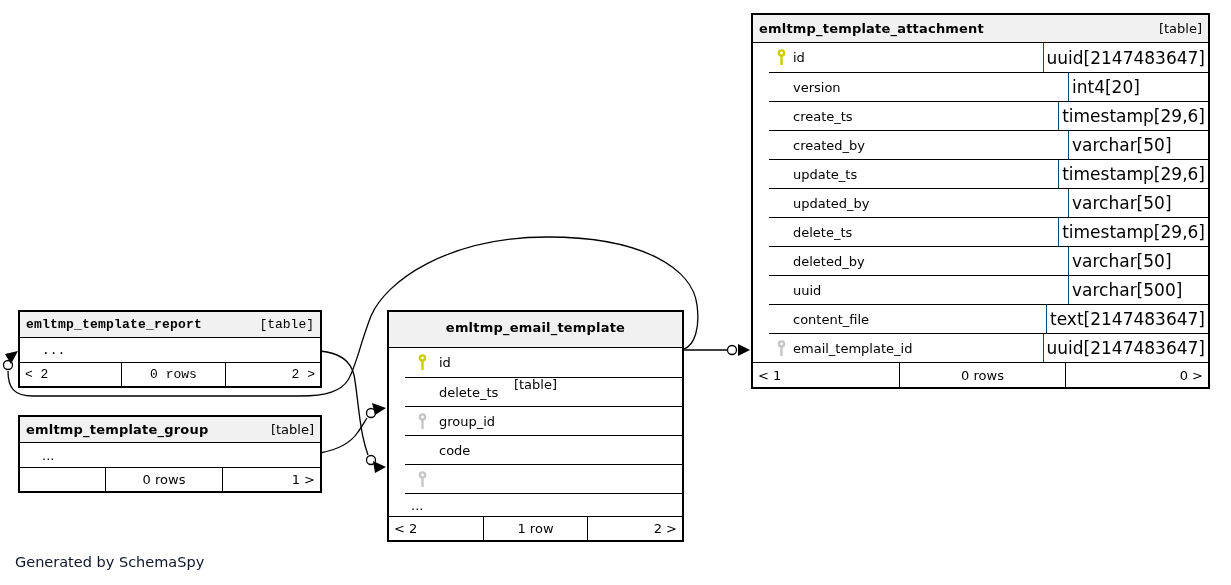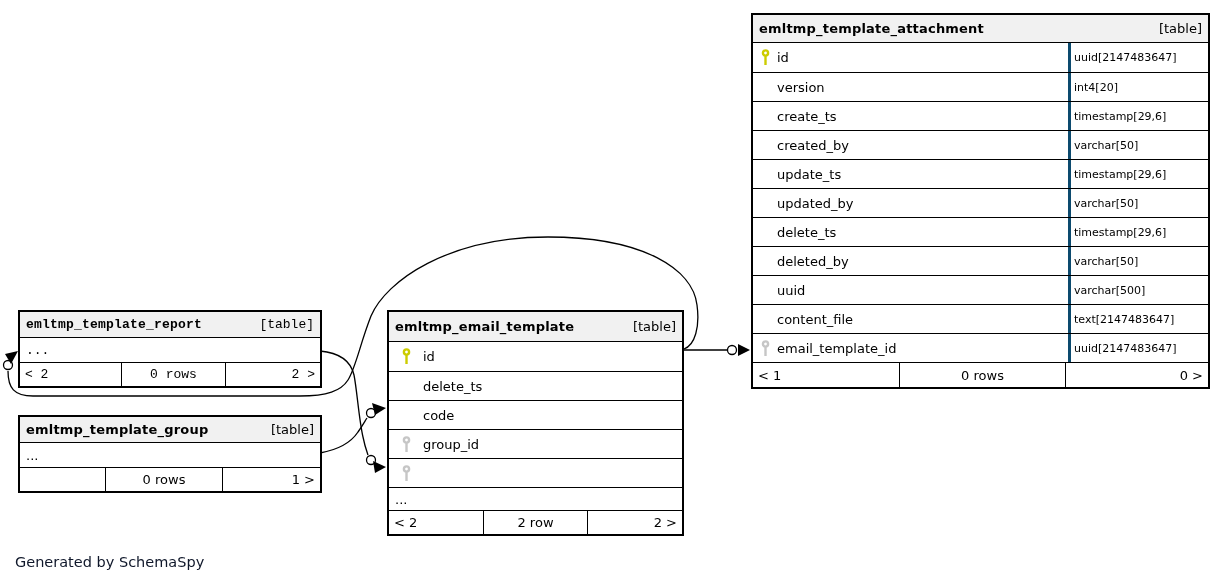--- a/index.html
+++ b/index.html
@@ -16,31 +16,32 @@
   .hdr{
     display:flex;justify-content:space-between;align-items:center;
     background:var(--hdrbg,#f1f1f1);border-bottom:1px solid #000;
     font-size:13px;padding:8px 6px;box-sizing:border-box;gap:42px;
   }
   .hdr .title{font-weight:bold;letter-spacing:.2px;}
   .hdr .tag{font-weight:normal;}
   .row{
     display:flex;align-items:center;font-size:13px;box-sizing:border-box;
     background:#fff;
+    margin-left:16px;
   }
   .row + .row{border-top:1px solid #000;}
   .keycell{display:flex;justify-content:center;align-items:center;flex:0 0 auto;}
   .tbl-attachment .keycell{width:24px;}
   .tbl-email .keycell{width:34px;}
   .pk{color:var(--pk,#cccc00);}
   .fk{color:var(--fk,#c6c6c6);}
   .name{flex:1;white-space:nowrap;overflow:hidden;}
   .type{
     flex:0 0 140px;align-self:stretch;display:flex;align-items:center;
-    border-left:3px solid #0c4a6e;padding:12px 3px;font-size:11px;
+    border-left:1px solid #0c4a6e;padding:12px 3px;font-size:17px;
     box-sizing:border-box;white-space:nowrap;
   }
   .ellipsis-row{padding-left:6px;}
   .ftr{
     display:flex;align-items:stretch;border-top:1px solid #000;
     font-size:13px;box-sizing:border-box;
   }
   .ftr div{display:flex;align-items:center;box-sizing:border-box;}
   .fl{padding-left:5px;}
   .fm{justify-content:center;border-left:1px solid #000;border-right:1px solid #000;}
@@ -50,21 +51,21 @@
   .tbl-report .fl{width:101px;}    .tbl-report .fm{width:105px;}
   .tbl-group .fl{width:85px;}      .tbl-group .fm{width:118px;}
 
   
   .tbl-attachment{left:751px;top:13px;width:459px;}
   .tbl-attachment .hdr{height:28px;}
   .tbl-attachment .row{height:29px;}
   .tbl-attachment .ftr{height:25px;}
 
   .tbl-email{left:387px;top:310px;width:297px;}
-  .tbl-email .hdr{height:30px;}
+  .tbl-email .hdr{height:36px;flex-direction:column;}
   .tbl-email .row{height:29px;}
   .tbl-email .row.ellipsis-row{height:23px;}
   .tbl-email .ftr{height:24px;}
 
   .tbl-report{left:18px;top:310px;width:304px;font-family:Liberation Mono, monospace;}
   .tbl-group{left:18px;top:415px;width:304px;}
   .tbl-report .hdr,.tbl-group .hdr{height:26px;}
   .tbl-report .row,.tbl-group .row{height:24px;}
   .tbl-report .ftr,.tbl-group .ftr{height:24px;}
 
@@ -195,46 +196,46 @@
             <line x1="5.5" y1="6.8" x2="5.5" y2="16" stroke="currentColor" stroke-width="2.4"></line>
           </svg>
         </span>
       <span class="name">id</span>
     </div>
     <div class="row">
       <span class="keycell"></span>
       <span class="name">delete_ts</span>
     </div>
     <div class="row">
+      <span class="keycell fk">
+          <svg class="keyicon" width="11" height="17" viewBox="0 0 11 17">
+            <circle cx="5.5" cy="4" r="2.6" fill="none" stroke="currentColor" stroke-width="2.4"></circle>
+            <line x1="5.5" y1="6.8" x2="5.5" y2="16" stroke="currentColor" stroke-width="2.4"></line>
+          </svg>
+        </span>
+      <span class="name">group_id</span>
+    </div>
+    <div class="row">
       <span class="keycell"></span>
       <span class="name">code</span>
-    </div>
-    <div class="row">
-      <span class="keycell fk">
-          <svg class="keyicon" width="11" height="17" viewBox="0 0 11 17">
-            <circle cx="5.5" cy="4" r="2.6" fill="none" stroke="currentColor" stroke-width="2.4"></circle>
-            <line x1="5.5" y1="6.8" x2="5.5" y2="16" stroke="currentColor" stroke-width="2.4"></line>
-          </svg>
-        </span>
-      <span class="name">group_id</span>
     </div>
     <div class="row">
       <span class="keycell fk">
           <svg class="keyicon" width="11" height="17" viewBox="0 0 11 17">
             <circle cx="5.5" cy="4" r="2.6" fill="none" stroke="currentColor" stroke-width="2.4"></circle>
             <line x1="5.5" y1="6.8" x2="5.5" y2="16" stroke="currentColor" stroke-width="2.4"></line>
           </svg>
         </span>
     </div>
     <div class="row ellipsis-row">
       <span class="name">...</span>
     </div>
     <div class="ftr">
       <div class="fl">&lt; 2</div>
-      <div class="fm">2 row</div>
+      <div class="fm">1 row</div>
       <div class="fr">2 &gt;</div>
     </div>
   </div>
 
   <div class="tbl tbl-report">
     <div class="hdr">
       <span class="title">emltmp_template_report</span>
       <span class="tag">[table]</span>
     </div>
     <div class="row ellipsis-row">

